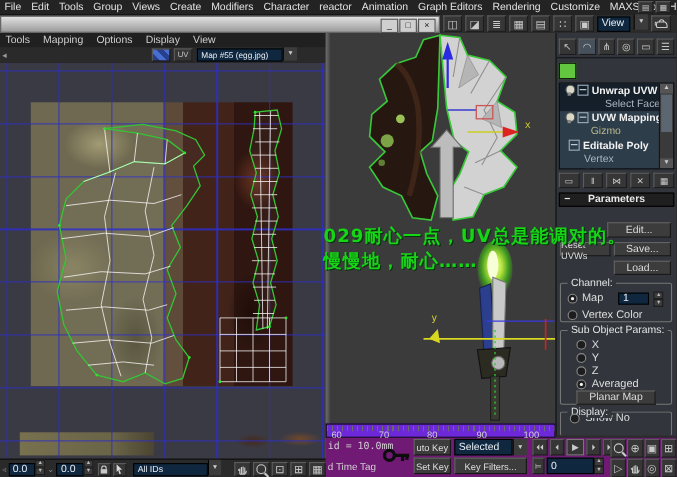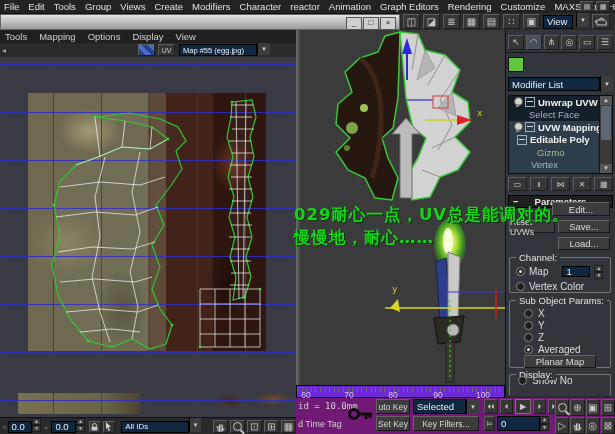--- a/index.html
+++ b/index.html
@@ -234,46 +234,42 @@
     <span class="icbtn" style="width:16px;height:15px;font-size:9px">⋔</span>
     <span class="icbtn" style="width:16px;height:15px;font-size:9px">◎</span>
     <span class="icbtn" style="width:16px;height:15px;font-size:9px">▭</span>
     <span class="icbtn" style="width:16px;height:15px;font-size:9px">☰</span>
   </div>
 
   <div class="row" style="margin:4px 2px 0 2px;gap:3px">
     <span style="width:14px;height:13px;background:#63c63f;border:1px solid #0c0c0c"></span>
   </div>
 
-  <div class="row" style="margin:4px 2px 0 2px">
-    <span class="field" style="flex:1;height:14px">Modifier List</span>
-    <span class="darr" style="height:16px">▼</span>
-  </div>
 
   <div style="margin:3px 2px 0 2px;height:77px;background:#2e3d4a;border:1px solid #0c0c0c;position:relative;overflow:hidden">
     <div style="position:absolute;left:0;top:0;right:12px">
       <div class="stackrow mod sel">
         <span class="bulb"></span>
         <span class="boxminus"></span>
         <span>Unwrap UVW</span>
       </div>
-      <div class="stackrow sel" style="padding-left:20px">
+      <div class="stackrow sel" style="padding-left:41px">
         <span>Select Face</span>
       </div>
       <div class="stackrow mod">
         <span class="bulb"></span>
         <span class="boxminus"></span>
         <span>UVW Mapping</span>
       </div>
+      <div class="stackrow" style="padding-left:28px;color:#b9b98d">
+        <span>Gizmo</span>
+      </div>
       <div class="stackrow mod" style="padding-left:8px">
         <span class="boxminus"></span>
         <span>Editable Poly</span>
-      </div>
-      <div class="stackrow" style="padding-left:28px;color:#b9b98d">
-        <span>Gizmo</span>
       </div>
       <div class="stackrow" style="padding-left:22px">
           <span>Vertex</span>
         </div>
       <div class="stackrow" style="padding-left:22px">
           <span>Edge</span>
         </div>
 
     </div>
     <div style="position:absolute;right:0;top:0;bottom:0;width:12px;background:#3a3a3a;border-left:1px solid #151515">

